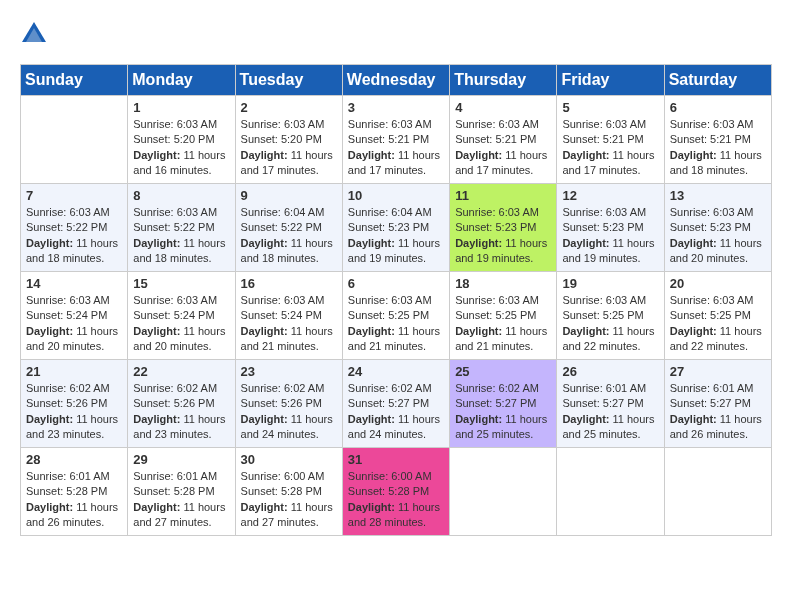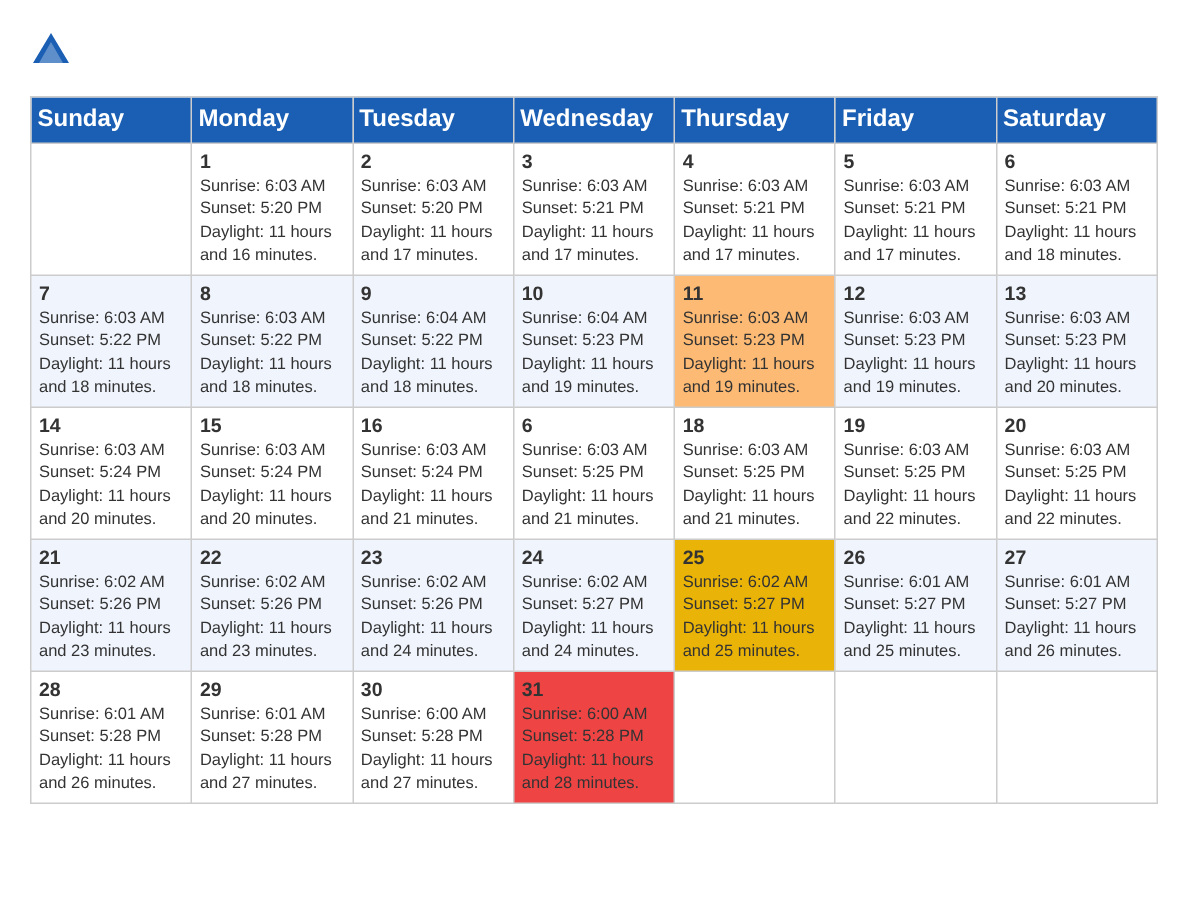--- a/index.html
+++ b/index.html
@@ -84,21 +84,21 @@
       color: #333;
       display: block;
       margin-bottom: 2px;
     }
     .day-info {
       font-size: 11px;
       color: #333;
       line-height: 1.4;
     }
     .day-info .highlight {
-      font-weight: normal;
+      font-weight: bold;
     }
     tr:nth-child(even) td {
       background-color: #f5f8ff;
     }
     tr:nth-child(odd) td {
       background-color: #fff;
     }
     .calendar thead tr th {
       background-color: #1a5fb4;
     }
@@ -173,21 +173,21 @@
           <div class="day-info">Sunrise: 6:03 AM<br>Sunset: 5:22 PM<br><span class="highlight">Daylight: </span>11 hours and 18 minutes.</div>
         </td>
         <td style="background-color: rgb(240, 244, 252);">
           <span class="day-num">9</span>
           <div class="day-info">Sunrise: 6:04 AM<br>Sunset: 5:22 PM<br><span class="highlight">Daylight: </span>11 hours and 18 minutes.</div>
         </td>
         <td style="background-color: rgb(240, 244, 252);">
           <span class="day-num">10</span>
           <div class="day-info">Sunrise: 6:04 AM<br>Sunset: 5:23 PM<br><span class="highlight">Daylight: </span>11 hours and 19 minutes.</div>
         </td>
-        <td style="background-color: #fdba74;">
+        <td style="background-color: #bef264;">
           <span class="day-num">11</span>
           <div class="day-info">Sunrise: 6:03 AM<br>Sunset: 5:23 PM<br><span class="highlight">Daylight: </span>11 hours and 19 minutes.</div>
         </td>
         <td style="background-color: rgb(240, 244, 252);">
           <span class="day-num">12</span>
           <div class="day-info">Sunrise: 6:03 AM<br>Sunset: 5:23 PM<br><span class="highlight">Daylight: </span>11 hours and 19 minutes.</div>
         </td>
         <td style="background-color: rgb(240, 244, 252);">
           <span class="day-num">13</span>
           <div class="day-info">Sunrise: 6:03 AM<br>Sunset: 5:23 PM<br><span class="highlight">Daylight: </span>11 hours and 20 minutes.</div>
@@ -233,21 +233,21 @@
           <div class="day-info">Sunrise: 6:02 AM<br>Sunset: 5:26 PM<br><span class="highlight">Daylight: </span>11 hours and 23 minutes.</div>
         </td>
         <td style="background-color: rgb(240, 244, 252);">
           <span class="day-num">23</span>
           <div class="day-info">Sunrise: 6:02 AM<br>Sunset: 5:26 PM<br><span class="highlight">Daylight: </span>11 hours and 24 minutes.</div>
         </td>
         <td style="background-color: rgb(240, 244, 252);">
           <span class="day-num">24</span>
           <div class="day-info">Sunrise: 6:02 AM<br>Sunset: 5:27 PM<br><span class="highlight">Daylight: </span>11 hours and 24 minutes.</div>
         </td>
-        <td style="background-color: #eab308;">
+        <td style="background-color: #c4b5fd;">
           <span class="day-num">25</span>
           <div class="day-info">Sunrise: 6:02 AM<br>Sunset: 5:27 PM<br><span class="highlight">Daylight: </span>11 hours and 25 minutes.</div>
         </td>
         <td style="background-color: rgb(240, 244, 252);">
           <span class="day-num">26</span>
           <div class="day-info">Sunrise: 6:01 AM<br>Sunset: 5:27 PM<br><span class="highlight">Daylight: </span>11 hours and 25 minutes.</div>
         </td>
         <td style="background-color: rgb(240, 244, 252);">
           <span class="day-num">27</span>
           <div class="day-info">Sunrise: 6:01 AM<br>Sunset: 5:27 PM<br><span class="highlight">Daylight: </span>11 hours and 26 minutes.</div>
@@ -259,21 +259,21 @@
           <div class="day-info">Sunrise: 6:01 AM<br>Sunset: 5:28 PM<br><span class="highlight">Daylight: </span>11 hours and 26 minutes.</div>
         </td>
         <td style="background-color: rgb(255, 255, 255);">
           <span class="day-num">29</span>
           <div class="day-info">Sunrise: 6:01 AM<br>Sunset: 5:28 PM<br><span class="highlight">Daylight: </span>11 hours and 27 minutes.</div>
         </td>
         <td style="background-color: rgb(255, 255, 255);">
           <span class="day-num">30</span>
           <div class="day-info">Sunrise: 6:00 AM<br>Sunset: 5:28 PM<br><span class="highlight">Daylight: </span>11 hours and 27 minutes.</div>
         </td>
-        <td style="background-color: #ef4444; margin-top: 20px;">
+        <td style="background-color: #ec4899; margin-top: 20px;">
           <span class="day-num">31</span>
           <div class="day-info">Sunrise: 6:00 AM<br>Sunset: 5:28 PM<br><span class="highlight">Daylight: </span>11 hours and 28 minutes.</div>
         </td>
         <td class="empty" style="background-color: rgb(255, 255, 255);"></td>
         <td class="empty" style="background-color: rgb(255, 255, 255);"></td>
         <td class="empty" style="background-color: rgb(255, 255, 255);"></td>
       </tr>
     </tbody>
 </table>
 

